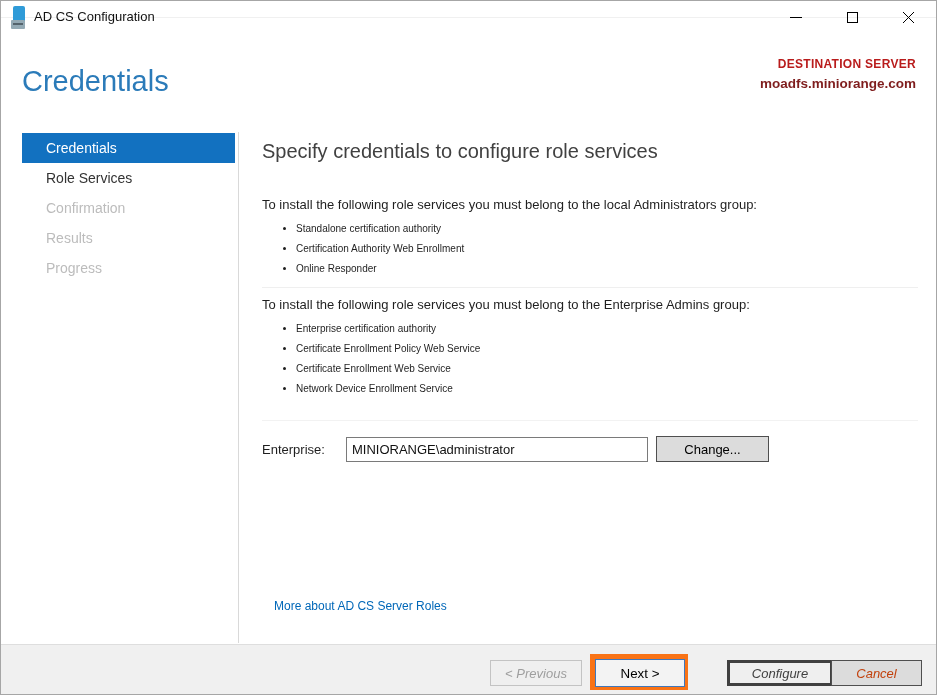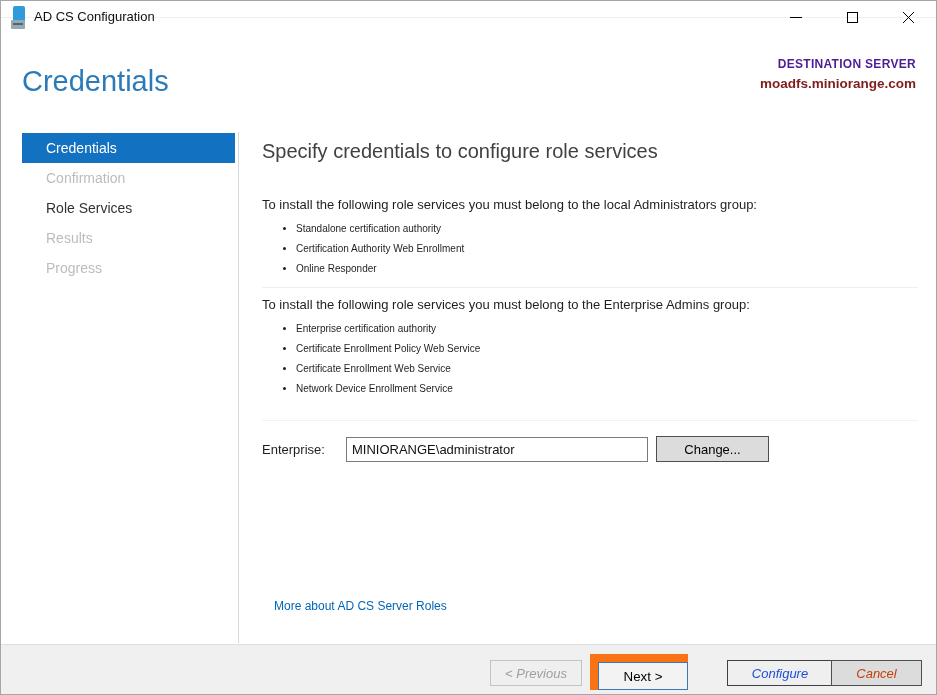--- a/index.html
+++ b/index.html
@@ -19,21 +19,21 @@
   .titlebar .title { position:absolute; left:33px; top:8px; font-size:13px; color:#111; }
   .win-controls { position:absolute; right:0; top:0; height:33px; display:flex; }
   .win-btn { width:56px; height:33px; display:flex; align-items:center; justify-content:center; cursor:default; }
   .glyph-min { width:12px; height:0; border-top:1px solid #000; display:block; }
   .glyph-max { width:11px; height:11px; border:1px solid #000; display:block; }
 
   
   .header { position:absolute; top:34px; left:0; right:0; height:96px; background:#fff; }
   .page-title { position:absolute; left:21px; top:30px; font-size:29px; font-weight:400; color:#2b7bb9; letter-spacing:0; }
   .dest { position:absolute; right:20px; top:22px; text-align:right; }
-  .dest .label { font-size:12px; font-weight:700; color:#4c1d95; letter-spacing:.3px; }
+  .dest .label { font-size:12px; font-weight:700; color:#b91c1c; letter-spacing:.3px; }
   .dest .server { font-size:13.5px; font-weight:700; color:#7f1d1d; margin-top:5px; }
 
   
   .nav { position:absolute; left:21px; top:132px; width:213px; }
   .nav-item { height:30px; line-height:30px; padding-left:24px; font-size:14px; }
   .nav-item.selected { background:#1271c0; color:#fff; }
   .nav-item.enabled { color:#333; }
   .nav-item.disabled { color:#bcbcbc; }
   .vdivider { position:absolute; left:237px; top:131px; width:1px; height:511px; background:#d9d9d9; }
 
@@ -48,23 +48,23 @@
   .cred-row { display:flex; align-items:center; margin-top:21px; border-top:1px solid #f2f2f2; padding-top:15px; }
   .cred-label { font-size:13px; width:84px; color:#1f1f1f; }
   .cred-input { width:302px; height:25px; border:1px solid #7a7a7a; font-family:"Liberation Sans", sans-serif; font-size:13px; padding:0 5px; color:#111; background:#fff; }
   .change-btn { margin-left:8px; width:113px; height:26px; background:#dcdcdc; border:1px solid #4f4f4f; font-family:"Liberation Sans", sans-serif; font-size:13px; color:#000; }
   .more-link { position:absolute; left:261px; top:598px; font-size:12px; color:#0067b8; text-decoration:none; cursor:pointer;margin-left:12px; }
 
   
   .footer { position:absolute; left:0; right:0; top:643px; height:52px; background:#f0f0f0; border-top:1px solid #dedede; }
   .btn { position:absolute; height:26px; font-family:"Liberation Sans", sans-serif; font-size:13px; text-align:center;font-style:italic; }
   .btn-prev { left:489px; top:15px; width:92px; background:#efefef; border:1px solid #c3c3c3; color:#9e9e9e; }
-  .next-highlight { position:absolute; left:589px; top:9px; width:98px; height:36px; border:8px solid #f97316; }
+  .next-highlight { position:absolute; left:589px; top:9px; width:98px; height:36px; border:5px solid #f97316; }
   .btn-next { width:90px; height:28px; background:#f3f3f3; border:1px solid #3f77bb; color:#000; display:block; }
-  .btn-config { left:726px; top:15px; width:106px; background:#efefef; border:1px solid #404040; color:#1d4ed8; }
+  .btn-config { left:726px; top:15px; width:106px; background:#efefef; border:3px solid #404040; color:#404040; }
   .btn-cancel { left:830px; top:15px; width:91px; background:#dcdcdc; border:1px solid #4f4f4f; color:#c2410c; }
 </style>
 </head>
 <body>
 
 <div class="window">
 
   <div class="titlebar">
     <div class="app-icon">
       <div class="tower"></div>
@@ -90,22 +90,22 @@
   <div class="header">
     <div class="page-title">Credentials</div>
     <div class="dest">
       <div class="label">DESTINATION SERVER</div>
       <div class="server">moadfs.miniorange.com</div>
     </div>
   </div>
 
   <div class="nav">
     <div class="nav-item selected">Credentials</div>
+    <div class="nav-item enabled">Role Services</div>
     <div class="nav-item disabled">Confirmation</div>
-    <div class="nav-item enabled">Role Services</div>
     <div class="nav-item disabled">Results</div>
     <div class="nav-item disabled">Progress</div>
   </div>
   <div class="vdivider"></div>
 
   <div class="content">
     <h1>Specify credentials to configure role services</h1>
 
     <div class="section section1">
       <p>To install the following role services you must belong to the local Administrators group:</p>

